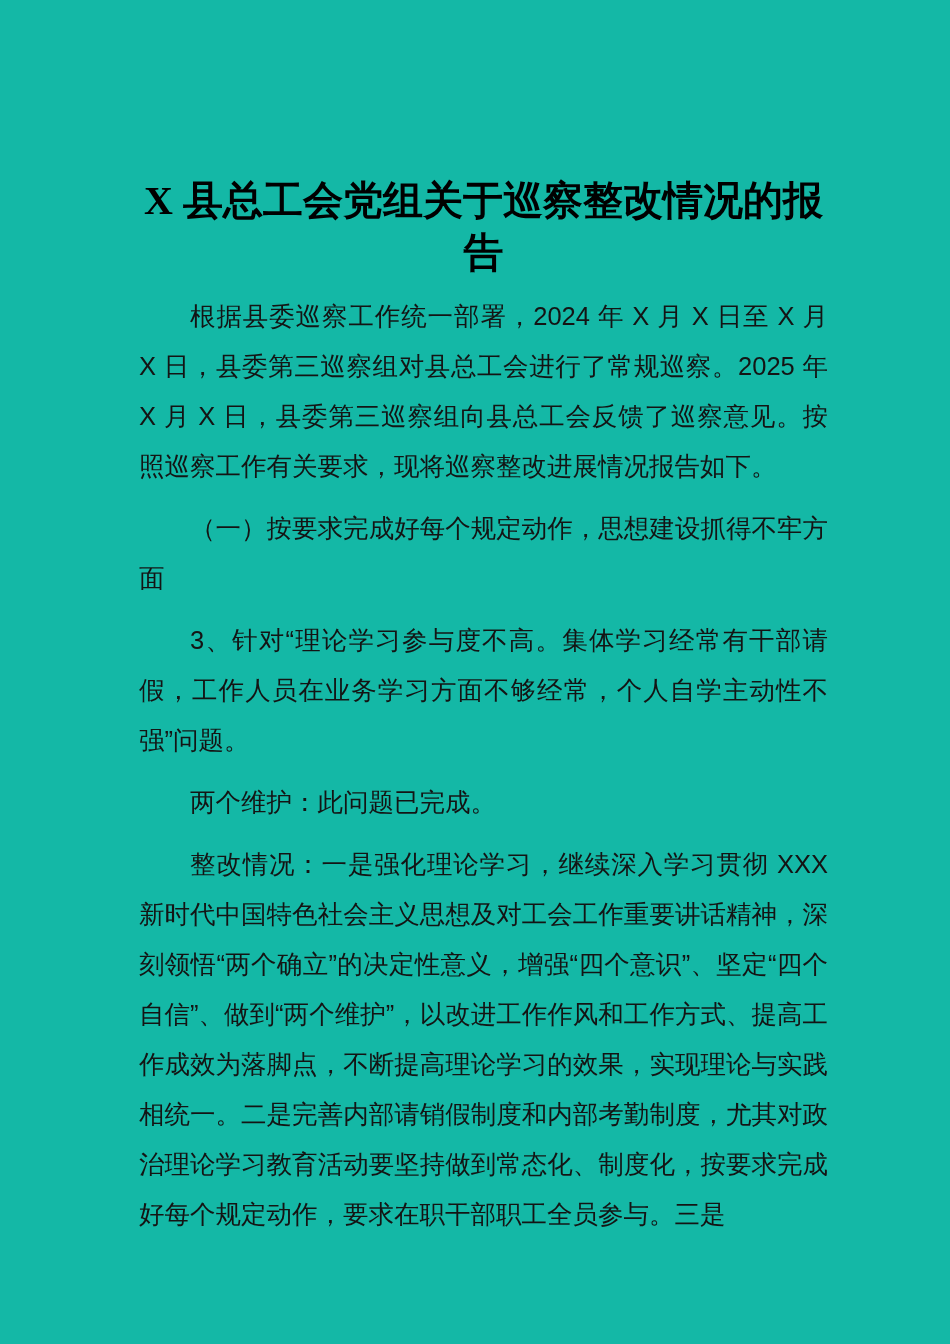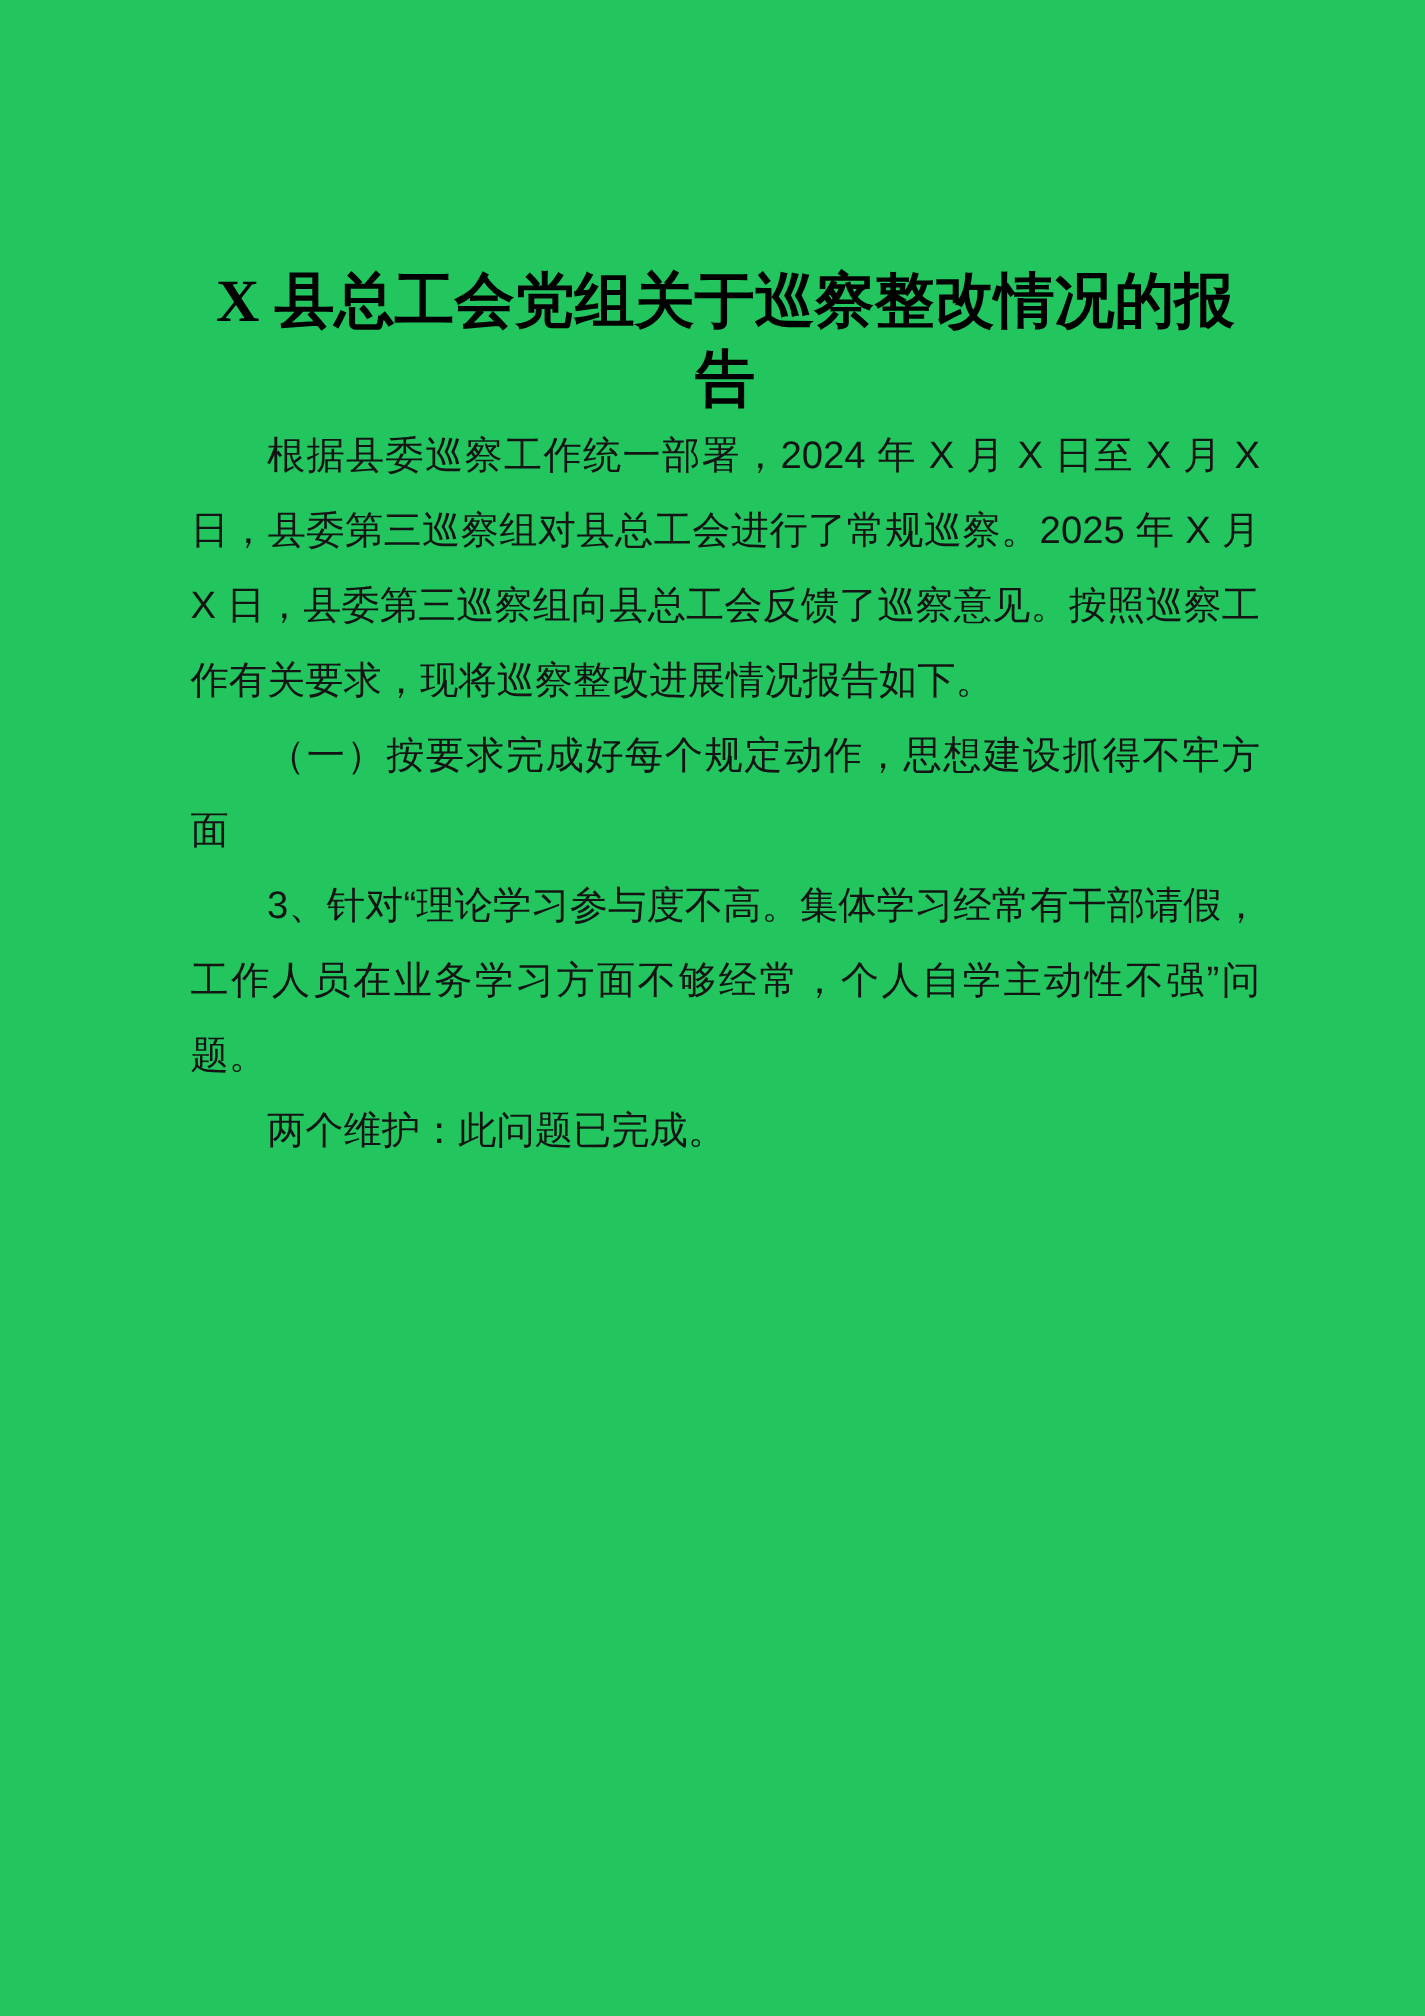--- a/index.html
+++ b/index.html
@@ -9,57 +9,58 @@
   body {
     width: 950px;
     height: 1344px;
     background: #ffffff;
     overflow: hidden;
   }
   .page {
     position: relative;
     width: 950px;
     height: 1344px;
-    background: #22c55e;
+    background: #14b8a6;
     color: #111111;
     font-family: "Liberation Sans", sans-serif;
   }
   .content {
     padding: 175px 110px 0 127px; 
   }
   .doc-title {
     margin: 0;
     padding: 0;
     font-family: "Liberation Serif", sans-serif; 
     font-weight: 700;
     font-size: 40px;
     line-height: 52px;
     text-align: center;
     color: #000000;
   }
   .doc-body {
     margin-top: 0;
   }
   .para {
-    margin: 0;
+    margin: 12px;
     padding: 0;
     font-size: 25.5px;
     line-height: 50px;
     text-indent: 2em;
     text-align: justify;
     word-break: normal;
     color: #141414;
   }
 </style>
 </head>
 <body>
 
 <div class="page">
   <div class="content">
     <h1 class="doc-title">X 县总工会党组关于巡察整改情况的报告</h1>
     <div class="doc-body">
       <p class="para">根据县委巡察工作统一部署，2024 年 X 月 X 日至 X 月 X 日，县委第三巡察组对县总工会进行了常规巡察。2025 年 X 月 X 日，县委第三巡察组向县总工会反馈了巡察意见。按照巡察工作有关要求，现将巡察整改进展情况报告如下。</p>
       <p class="para">（一）按要求完成好每个规定动作，思想建设抓得不牢方面</p>
       <p class="para">3、针对“理论学习参与度不高。集体学习经常有干部请假，工作人员在业务学习方面不够经常，个人自学主动性不强”问题。</p>
       <p class="para">两个维护：此问题已完成。</p>
+      <p class="para">整改情况：一是强化理论学习，继续深入学习贯彻 XXX 新时代中国特色社会主义思想及对工会工作重要讲话精神，深刻领悟“两个确立”的决定性意义，增强“四个意识”、坚定“四个自信”、做到“两个维护”，以改进工作作风和工作方式、提高工作成效为落脚点，不断提高理论学习的效果，实现理论与实践相统一。二是完善内部请销假制度和内部考勤制度，尤其对政治理论学习教育活动要坚持做到常态化、制度化，按要求完成好每个规定动作，要求在职干部职工全员参与。三是</p>
     </div>
   </div>
 </div>
 
 </body></html>

